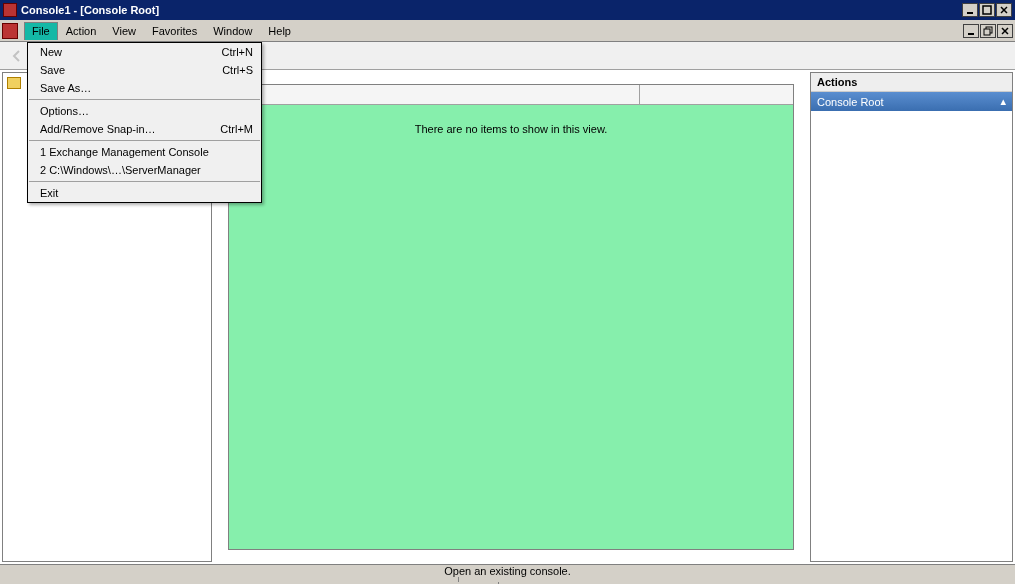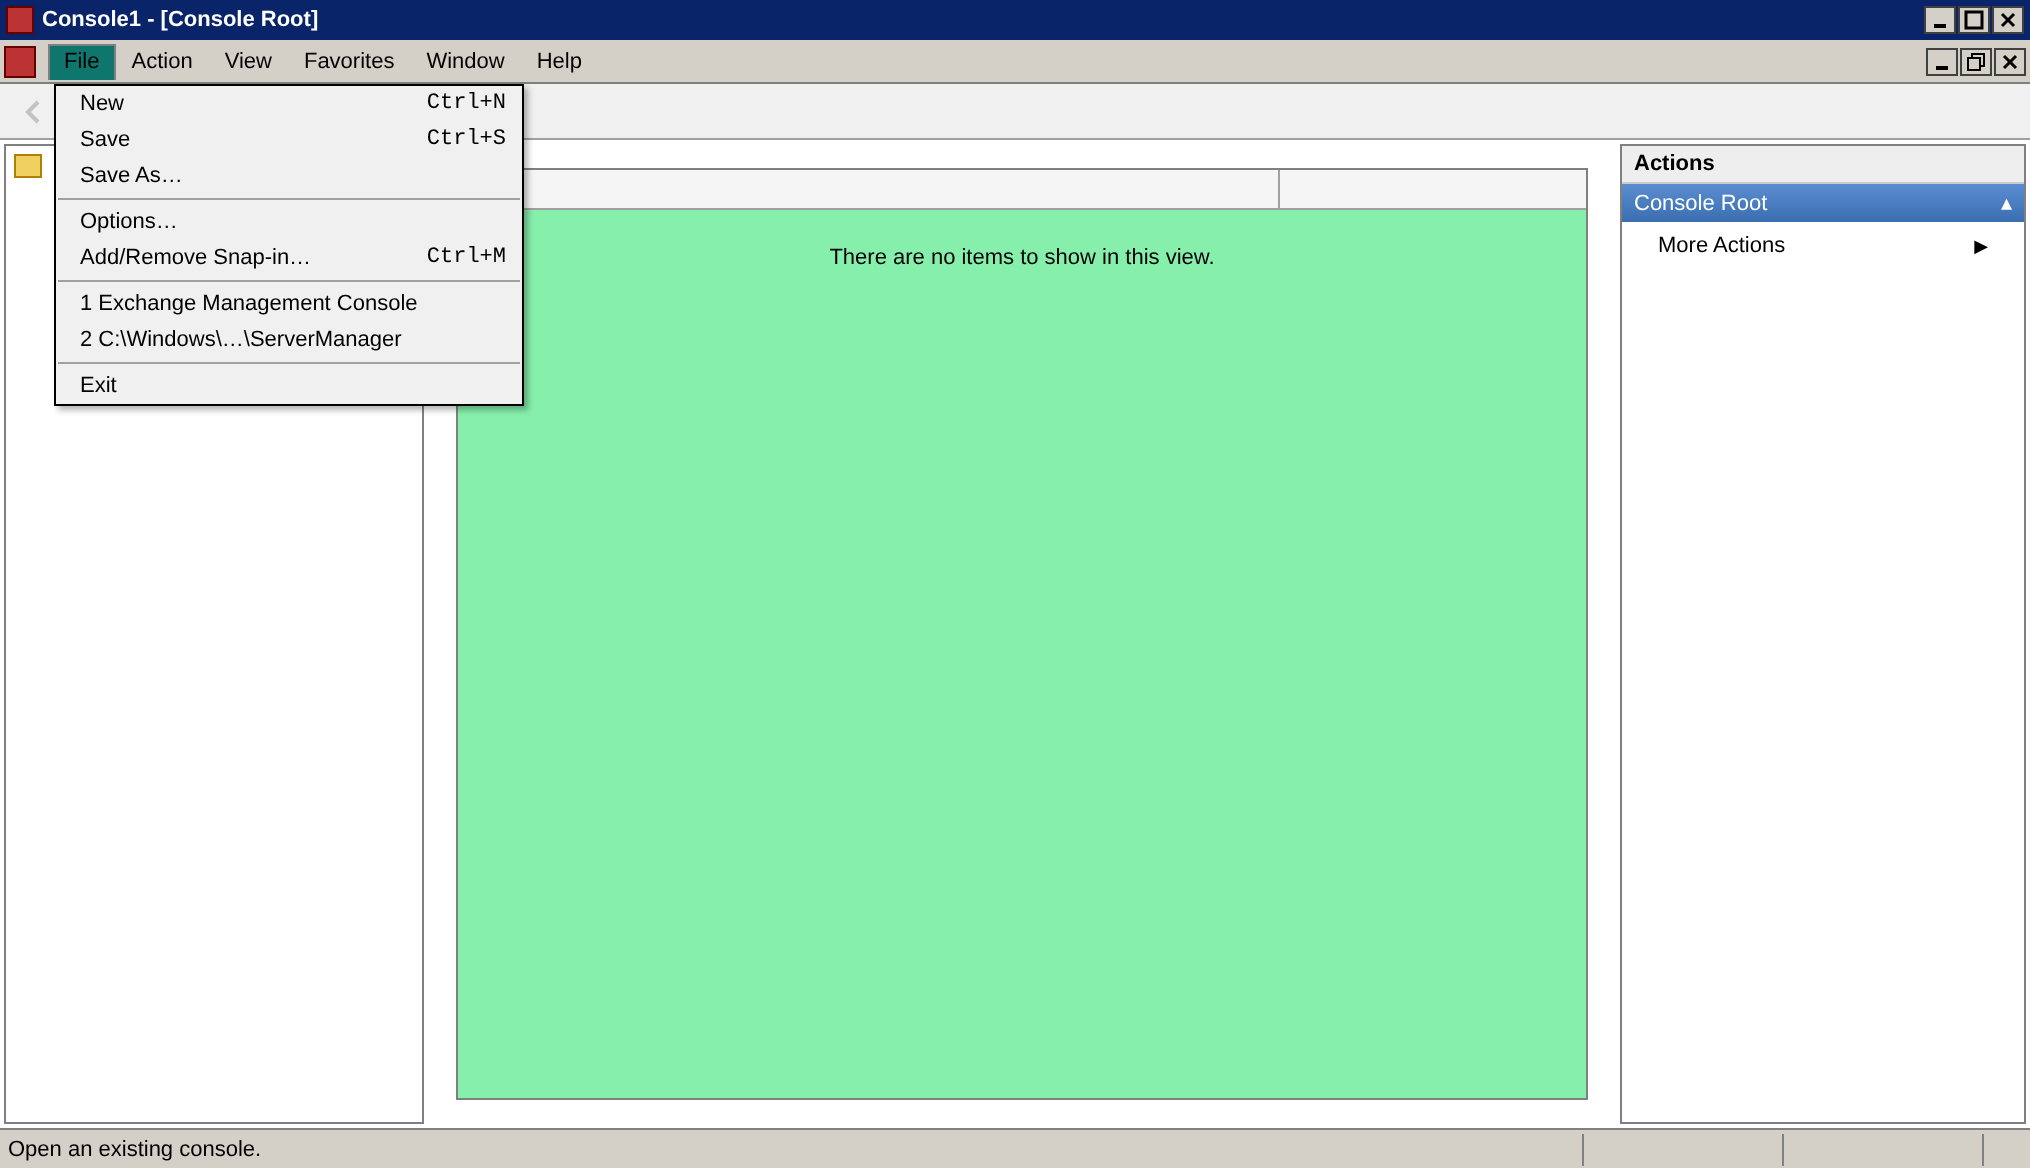--- a/index.html
+++ b/index.html
@@ -8,21 +8,21 @@
 .titlebar { height: 20px; background: linear-gradient(to bottom, #0a246a, #0a246a); display: flex; align-items: center; padding: 0 3px; color: #fff; font-weight: bold; }
 .titlebar-icon { width: 14px; height: 14px; background: #b33; margin-right: 4px; border: 1px solid #600; }
 .titlebar-text { flex: 1; }
 .win-controls { display: flex; gap: 1px; }
 .win-btn { width: 16px; height: 14px; background: #d4d0c8; border: 1px solid #404040; display: flex; align-items: center; justify-content: center; font-size: 9px; font-weight: bold; color: #000; cursor: pointer; }
 .win-btn svg { width: 10px; height: 10px; }
 
 .menubar { height: 22px; background: #d4d0c8; border-bottom: 1px solid #808080; display: flex; align-items: center; padding: 0 2px; }
 .menubar-icon { width: 16px; height: 16px; background: #b33; margin-right: 6px; border: 1px solid #600; }
 .menu-item { padding: 3px 8px; cursor: pointer; }
-.menu-item.active { background: #0f766e; border: 1px solid #808080; border-bottom: none; padding: 2px 7px 3px 7px; }
+.menu-item.active { background: #14b8a6; border: 1px solid #808080; border-bottom: none; padding: 2px 7px 3px 7px; }
 .mdi-controls { margin-left: auto; display: flex; gap: 1px; }
 
 .toolbar { height: 28px; background: #f0f0f0; border-bottom: 1px solid #a0a0a0; display: flex; align-items: center; padding: 0 6px; }
 .toolbar-btn { width: 22px; height: 22px; display: flex; align-items: center; justify-content: center; cursor: pointer; }
 .toolbar-btn.disabled { opacity: 0.4; cursor: default; }
 
 .workspace { position: absolute; top: 70px; bottom: 20px; left: 0; right: 0; display: flex; background: #fff; }
 .tree-pane { width: 210px; border: 1px solid #808080; margin: 2px; background: #fff; padding: 4px; }
 .folder-icon { width: 14px; height: 12px; background: #f0d060; border: 1px solid #b08000; display: inline-block; }
 .content-pane { flex: 1; border: 1px solid #808080; margin: 14px; background: #86efac; position: relative; }
@@ -31,24 +31,24 @@
 .empty-msg { text-align: center; padding-top: 18px; color: #000; }
 .actions-pane { width: 203px; border: 1px solid #808080; margin: 2px; background: #fff; }
 .actions-title { background: #eee; padding: 3px 6px; font-weight: bold; border-bottom: 1px solid #ccc; }
 .actions-section { background: linear-gradient(to bottom, #5a8ed0, #3a6eb0); color: #fff; font-weight: normal; padding: 3px 6px; display: flex; align-items: center; }
 .chevron-up { margin-left: auto; }
 .actions-link { padding: 6px 18px; cursor: pointer; display: flex; align-items: center; }
 .sub-arrow { margin-left: auto; font-size: 9px; }
 
 .dropdown { position: absolute; left: 27px; top: 42px; width: 235px; background: #f0f0f0; border: 1px solid #000000; box-shadow: 2px 2px 3px rgba(0,0,0,0.3); z-index: 100; }
 .dd-item { display: flex; padding: 3px 8px 3px 12px; cursor: pointer; }
-.dd-shortcut { margin-left: auto; font-family: Liberation Mono, monospace; }
+.dd-shortcut { margin-left: auto; }
 .dd-sep { height: 1px; background: #a0a0a0; margin: 2px 1px; }
 
-.statusbar { position: absolute; bottom: 0; left: 0; right: 0; height: 20px; background: #d4d0c8; border-top: 1px solid #808080; display: flex; align-items: center; padding: 0 4px; }
+.statusbar { position: absolute; bottom: 0; left: 0; right: 0; height: 20px; background: #d4d0c8; border-top: 1px solid #808080; display: flex; align-items: center; padding: 0 4px; flex-direction: column; }
 .status-text { flex: 1; }
 .status-cell { width: 100px; height: 16px; border-left: 1px solid #808080; }
 .status-cell.small { width: 20px; }
 </style>
 </head>
 <body>
 
 <div class="titlebar">
   <div class="titlebar-icon"></div>
   <div class="titlebar-text">Console1 - [Console Root]</div>
@@ -151,24 +151,20 @@
       <div class="col-divider"></div>
     </div>
     <div class="empty-msg">There are no items to show in this view.</div>
   </div>
   <div class="actions-pane">
     <div class="actions-title">Actions</div>
     <div class="actions-section">
       <span>Console Root</span>
       <span class="chevron-up">▴</span>
     </div>
-    <div class="actions-link">
-      <span>More Actions</span>
-      <span class="sub-arrow">▶</span>
-    </div>
   </div>
 </div>
 
 <div class="statusbar">
   <div class="status-text">Open an existing console.</div>
   <div class="status-cell"></div>
   <div class="status-cell"></div>
   <div class="status-cell small"></div>
 </div>
 

